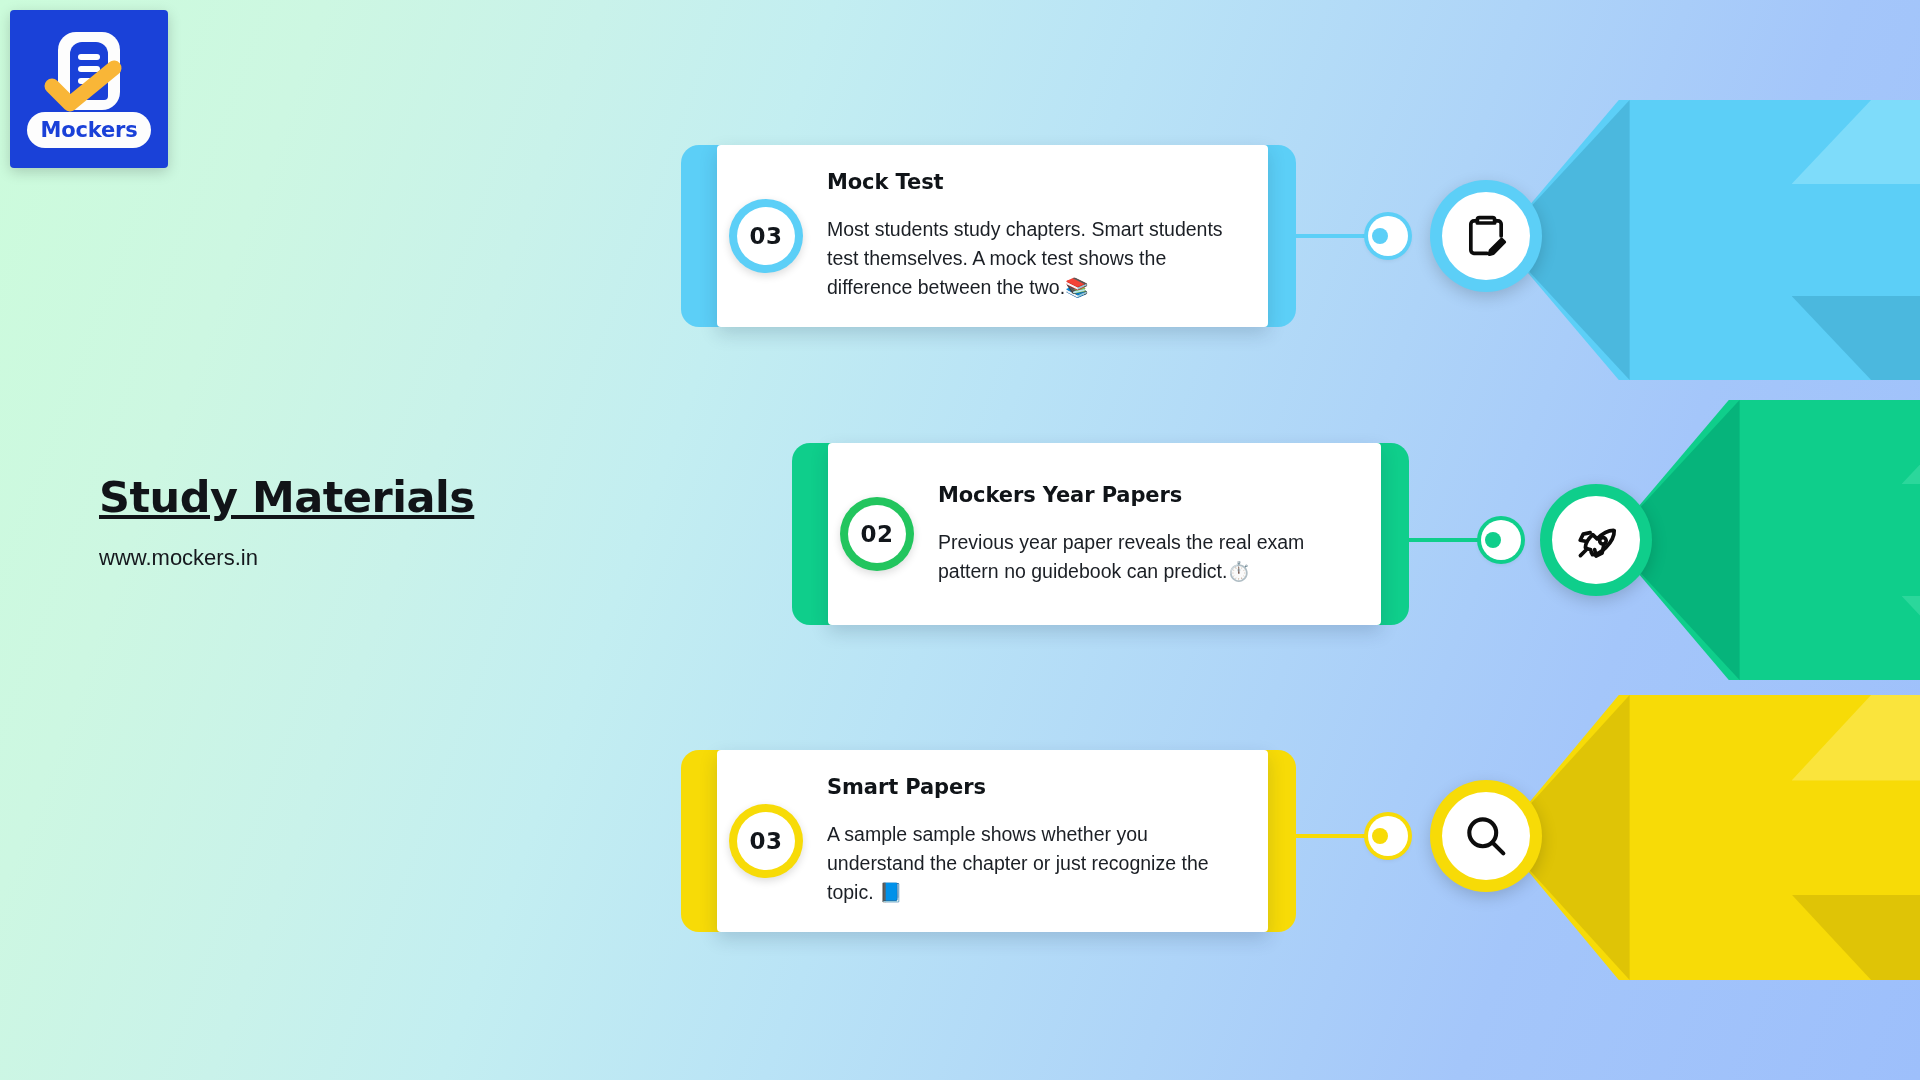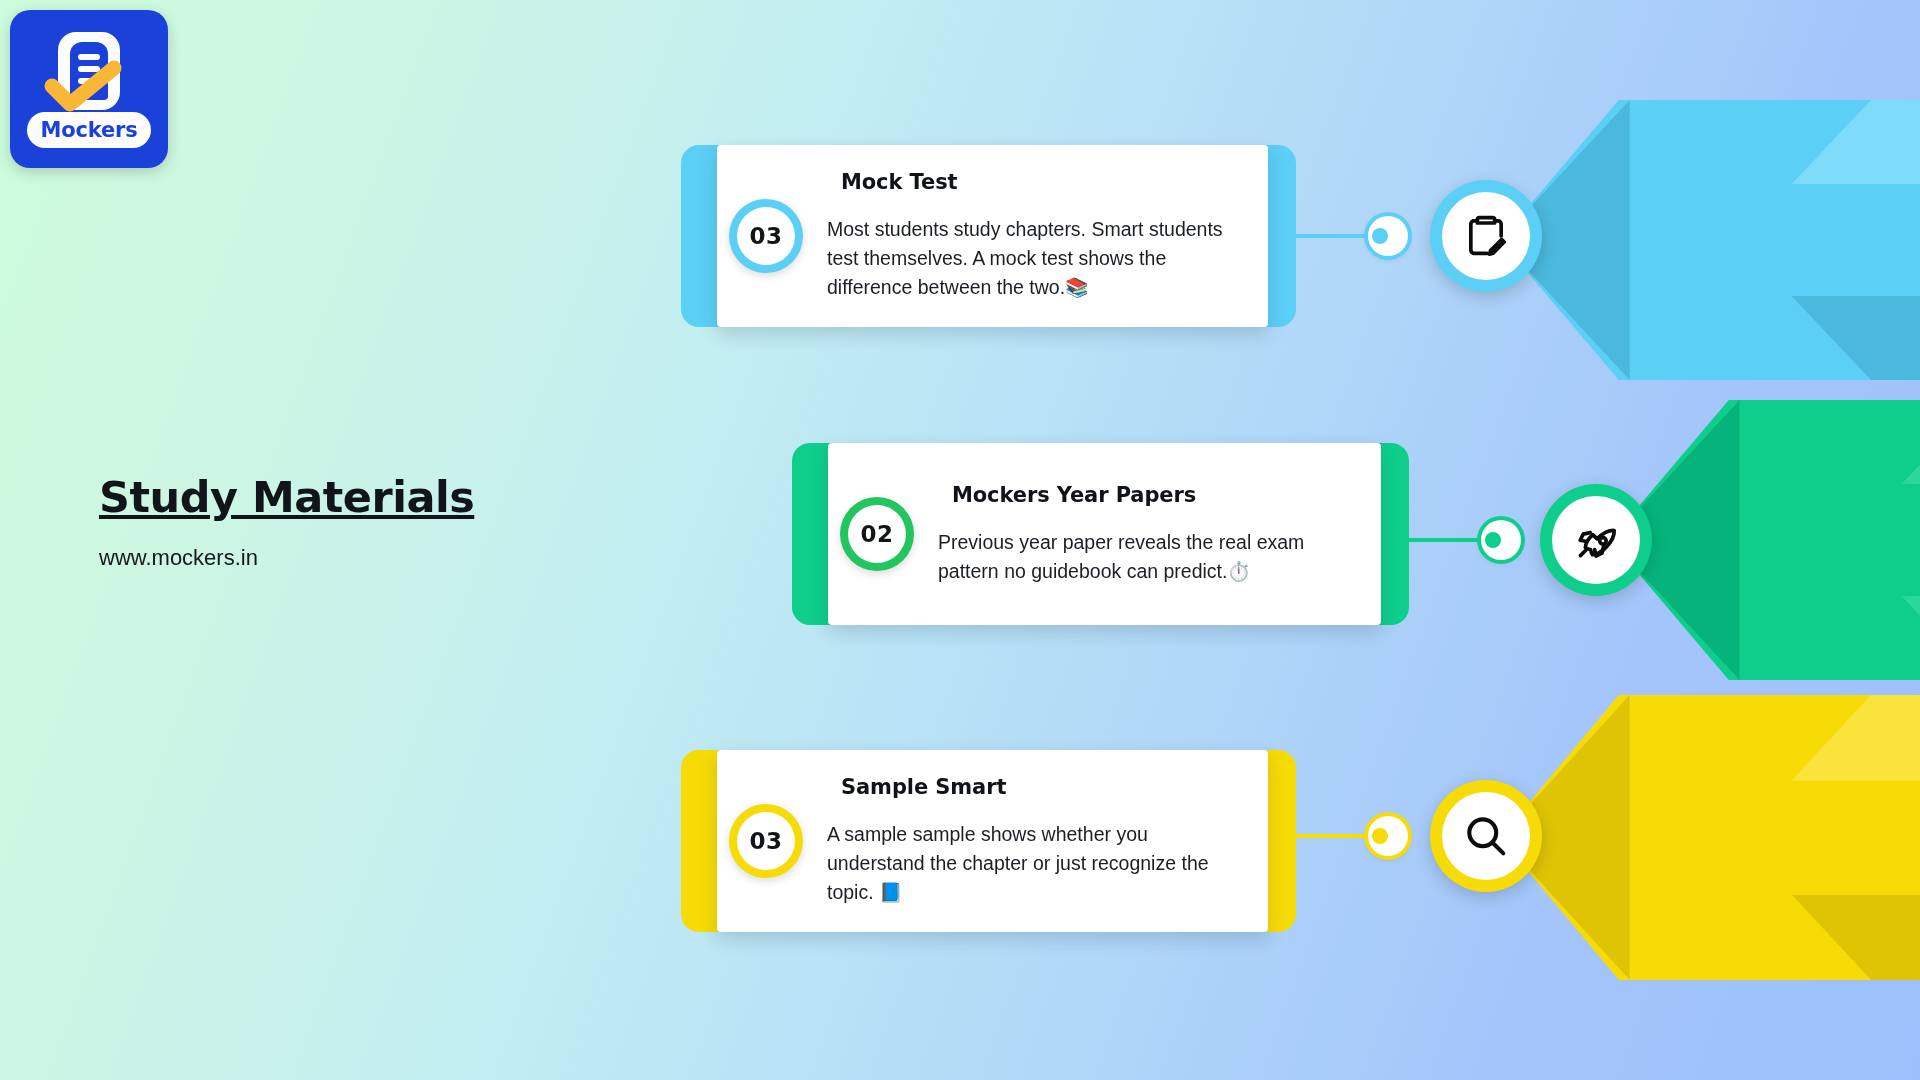--- a/index.html
+++ b/index.html
@@ -11,21 +11,21 @@
     position:relative; width:1920px; height:1080px;
     background: linear-gradient(110deg,
         #ccfcdb 0%, #cdf7e2 14%, #c9f2ea 26%,
         #c3eef1 36%, #b9e3f6 50%, #aed4f8 66%,
         #a4c6fa 80%, #9dbffb 100%);
   }
 
   
   .logo-tile{
     position:absolute; left:10px; top:10px;
-    width:158px; height:158px; border-radius:20px;
+    width:158px; height:158px; border-radius:4px;
     background:#1a41d8;
     box-shadow:0 4px 14px rgba(0,0,0,.18);
   }
   .logo-doc{
     position:absolute; left:50%; top:22px; transform:translateX(-50%);
     width:62px; height:78px; border-radius:18px; background:#fdfdfd;
   }
   .logo-doc-inner{
     position:absolute; left:12px; top:10px; width:38px; height:58px;
     border-radius:12px 12px 4px 4px; background:#1a41d8;
@@ -109,21 +109,20 @@
     font-family:"DejaVu Sans", sans-serif;
   }
   .card-text{
     position:absolute; left:110px; right:26px; top:50%;
     transform:translateY(-50%);
   }
   .card-title{
     font-size:21px; font-weight:700; color:#101418;
     margin-bottom:7px; letter-spacing:-.1px;
     font-family:"DejaVu Sans", sans-serif;
-    margin-left:14px;
   }
   .card-desc{
     font-size:19.5px; line-height:29px; color:#1b1f25; font-weight:400;margin-top:21px;
   }
   .emoji{ font-size:19px; }
 
   
   .conn-line{ position:absolute; height:4px; }
   .conn-ring{
     position:absolute; width:40px; height:40px; border-radius:50%;
@@ -247,21 +246,21 @@
   </div>
 
   <div class="card" style="left:681px; top:750px; width:615px;">
     <div class="card-tab" style="background:#F7DB07;"></div>
     <div class="card-tab-r" style="background:#F7DB07;"></div>
     <div class="card-body">
       <div class="notch" style="background:#F7DB07;">
         <div class="notch-inner">03</div>
       </div>
       <div class="card-text">
-        <div class="card-title">Sample Smart</div>
+        <div class="card-title">Smart Papers</div>
         <div class="card-desc"><span>A sample sample shows whether you understand the chapter or just recognize the topic.</span>
              <span class="emoji">📘</span></div>
       </div>
     </div>
   </div>
   <div class="conn-line" style="left:1296px; top:834px; width:86px; background:#F7DB07;"></div>
   <div class="conn-ring" style="left:1368px; top:816px; box-shadow:0 0 0 4px #F7DB07, 0 2px 6px rgba(0,0,0,.2);">
     <span style="width:16px;height:16px;border-radius:50%;background:#F7DB07;display:block;"></span>
   </div>
   <div class="icon-circle" style="left:1430px; top:780px; background:#F7DB07;">

